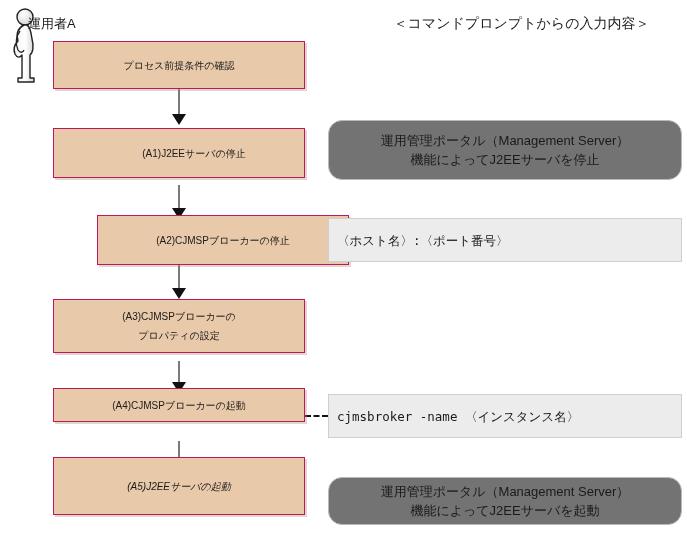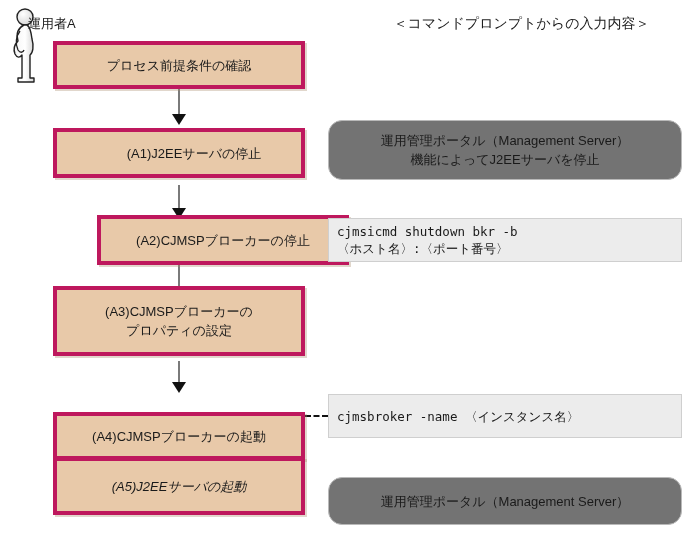--- a/index.html
+++ b/index.html
@@ -44,27 +44,27 @@
     line-height: 18px;
     white-space: nowrap;
   }
 
   
   .proc-box {
     position: absolute;
     left: 53px;
     width: 252px;
     background: #e8c9a9;
-    border: 4px solid #be185d;
+    border: 1px solid #be185d;
     box-sizing: border-box;
     display: flex;
     align-items: center;
     justify-content: center;
     text-align: center;
-    font-size: 13px;
+    font-size: 10px;
     line-height: 19px;
     color: #1a1a1a;
     box-shadow: 2px 2px 0 rgba(170,140,110,0.35);
   }
 
   
   .note-round {
     position: absolute;
     left: 328px;
     width: 354px;
@@ -177,46 +177,46 @@
 </div>
 
 <div class="proc-box" style="top:128px; height:50px;padding-left:30px;">
   <span>(A1)J2EEサーバの停止</span>
 </div>
 
 <div class="proc-box" style="top:215px; height:50px;margin-left:44px;">
   <span>(A2)CJMSPブローカーの停止</span>
 </div>
 
-<div class="proc-box" style="top:286px; height:70px; white-space:pre-line;">
+<div class="proc-box" style="top:299px; height:54px; white-space:pre-line;">
   <span>(A3)CJMSPブローカーの
 プロパティの設定</span>
 </div>
 
-<div class="proc-box" style="top:412px; height:48px;">
+<div class="proc-box" style="top:388px; height:34px;">
   <span>(A4)CJMSPブローカーの起動</span>
 </div>
 
 <div class="proc-box" style="top:457px; height:58px;font-style:italic;">
   <span>(A5)J2EEサーバの起動</span>
 </div>
 
 <div class="note-round" style="top:120px; height:60px;">
   <div>
     <div>運用管理ポータル（Management Server）</div>
     <div>機能によってJ2EEサーバを停止</div>
   </div>
 </div>
 
 <div class="cmd-box" style="top:218px; height:44px;">
-  <span class="cmd-line">cjmsicmd shutdown bkr -b</span>
   <span class="cmd-line">〈ホスト名〉:〈ポート番号〉</span>
 </div>
 
 <div class="cmd-box" style="top:394px; height:44px;">
   <span class="cmd-line">cjmsbroker -name 〈インスタンス名〉</span>
 </div>
 
 <div class="note-round" style="top:477px; height:48px;">
   <div>
     <div>運用管理ポータル（Management Server）</div>
+    <div>機能によってJ2EEサーバを起動</div>
   </div>
 </div>
 
 </body></html>

